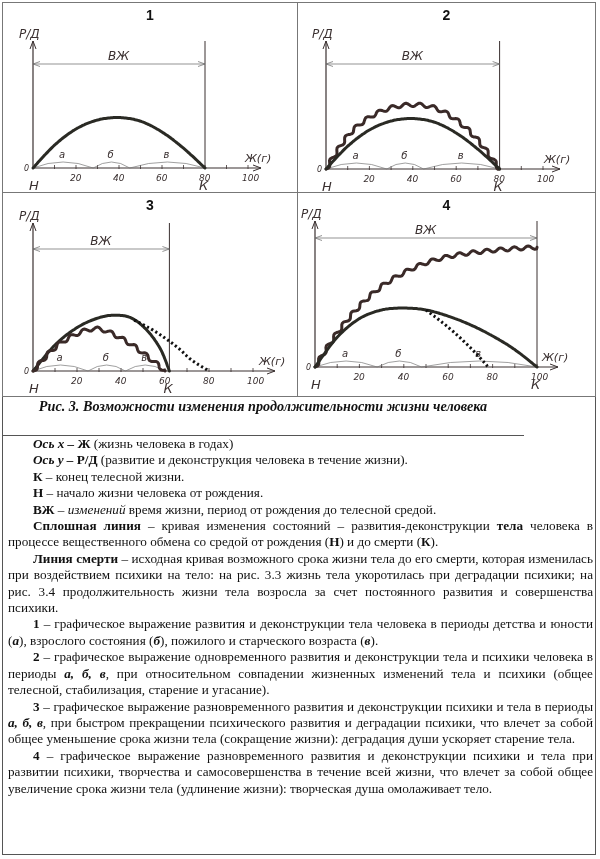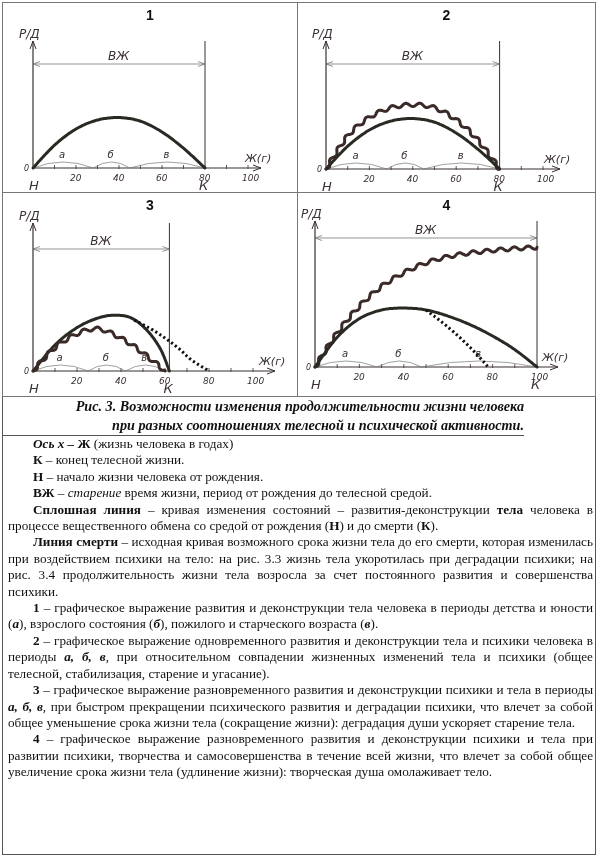--- a/index.html
+++ b/index.html
@@ -2,21 +2,21 @@
 <html><head>
 <meta charset="utf-8">
 <style>
   html, body { margin: 0; padding: 0; background: #ffffff; }
   body { width: 600px; height: 859px; position: relative; overflow: hidden; font-family: "Liberation Serif", serif; color: #111; }
   .frame { position: absolute; left: 2px; top: 2px; width: 594px; height: 853px; border: 1.5px solid #555; box-sizing: border-box; }
   .panel { position: absolute; box-sizing: border-box; border: 1.5px solid #777; background: #fff; }
   .panel-num { position: absolute; top: 4px; left: 0; right: 0; text-align: center; font-family: "Liberation Sans", sans-serif; font-weight: bold; font-size: 14px; }
   svg.plot { position: absolute; left: 0; top: 0; }
   .hand { font-family: "DejaVu Sans", sans-serif; font-style: italic; fill: #3a3030; }
-  .caption { position: absolute; left: 2px; top: 396px; width: 522px; height: 40px; border-bottom: 1.5px solid #555; box-sizing: border-box; text-align: right; font-family: "Liberation Serif", serif; font-weight: bold; font-style: italic; font-size: 14.2px; line-height: 19px; padding-top: 1px; }
+  .caption { position: absolute; left: 2px; top: 396px; width: 522px; height: 40px; border-bottom: 1.5px solid #555; box-sizing: border-box; text-align: center; font-family: "Liberation Serif", serif; font-weight: bold; font-style: italic; font-size: 14.2px; line-height: 19px; padding-top: 1px; }
   .text { position: absolute; left: 8px; top: 436px; width: 585px; font-family: "Liberation Serif", serif; font-size: 13.2px; line-height: 16.4px; }
   .text p { margin: 0; text-align: justify; }
   .text p.ind { text-indent: 25px; }
   .text b { font-weight: bold; }
   .text i { font-style: italic; }
 </style>
 </head>
 <body>
 
 <div class="frame"></div>
@@ -186,27 +186,27 @@
       <path d="M123.56 174 Q181.28000000000003 162 239.00000000000003 174" stroke="#777" fill="none" stroke-width="0.7"></path>
       <text x="177.28000000000003" y="164" font-size="10" class="hand">в</text>
       <path d="M17.0 174.0L18.1 173.6L19.3 173.1L20.2 172.3L20.8 171.1L20.8 169.4L20.6 167.5L20.6 165.5L21.3 163.9L22.9 162.9L25.1 162.1L27.0 161.1L28.1 159.5L28.2 157.2L27.9 154.7L28.4 152.7L30.0 151.3L32.3 150.5L34.4 149.6L35.6 148.0L35.7 145.9L35.6 143.6L35.9 141.6L37.0 140.3L38.7 139.5L40.6 139.0L42.3 138.3L43.4 137.2L43.8 135.6L43.8 133.7L43.8 131.8L44.3 130.3L45.4 129.2L47.0 128.6L48.8 128.2L50.5 127.7L51.7 126.8L52.3 125.5L52.5 123.8L52.6 122.0L52.8 120.3L53.6 119.1L54.8 118.3L56.5 118.0L58.2 117.7L59.8 117.2L60.9 116.4L61.5 115.2L61.8 113.6L61.9 111.9L62.2 110.3L62.9 109.1L64.0 108.4L65.5 108.0L67.1 107.9L68.7 107.6L70.0 107.2L70.9 106.3L71.4 105.0L71.7 103.5L72.0 101.9L72.4 100.5L73.2 99.5L74.3 98.9L75.7 98.7L77.2 98.7L78.7 98.6L80.0 98.3L81.0 97.7L81.7 96.6L82.1 95.3L82.5 93.9L82.9 92.5L83.5 91.3L84.4 90.6L85.6 90.2L86.9 90.2L88.4 90.3L89.8 90.4L91.0 90.2L92.0 89.8L92.7 88.9L93.3 87.8L93.8 86.5L94.3 85.2L94.9 84.1L95.6 83.3L96.6 82.9L97.8 82.8L99.1 82.9L100.5 83.2L101.8 83.3L102.9 83.2L103.9 82.8L104.6 82.0L105.3 81.0L105.8 79.8L106.3 78.6L107.0 77.5L107.8 76.7L108.7 76.3L109.9 76.2L111.1 76.4L112.4 76.7L113.6 77.0L114.8 77.0L115.8 76.8L116.6 76.2L117.4 75.4L118.0 74.3L118.6 73.1L119.2 72.1L120.0 71.2L120.8 70.7L121.9 70.5L123.0 70.6L124.2 71.0L125.4 71.3L126.6 71.7L127.7 71.7L128.6 71.5L129.5 71.0L130.2 70.2L130.9 69.2L131.6 68.1L132.3 67.1L133.1 66.4L133.9 66.0L134.9 65.9L136.0 66.1L137.1 66.5L138.3 67.0L139.4 67.4L140.4 67.6L141.4 67.6L142.3 67.2L143.1 66.6L143.9 65.7L144.6 64.8L145.4 63.8L146.2 63.0L147.0 62.5L148.0 62.4L149.0 62.5L150.0 62.9L151.1 63.4L152.2 63.9L153.2 64.4L154.2 64.5L155.2 64.4L156.0 64.0L156.9 63.3L157.7 62.5L158.4 61.5L159.3 60.7L160.1 60.1L161.0 59.8L162.0 59.8L163.0 60.0L164.0 60.6L165.0 61.2L166.1 61.7L167.1 62.2L168.0 62.3L168.9 62.2L169.8 61.7L170.7 61.0L171.5 60.2L172.3 59.3L173.2 58.5L174.0 58.0L174.9 57.8L175.9 57.8L176.9 58.2L177.9 58.8L178.9 59.4L179.9 60.0L180.9 60.4L181.8 60.5L182.8 60.4L183.6 59.9L184.5 59.2L185.3 58.4L186.2 57.5L187.1 56.8L188.0 56.4L188.9 56.2L189.8 56.4L190.8 56.8L191.8 57.4L192.8 58.1L193.8 58.6L194.8 59.0L195.7 59.1L196.6 58.9L197.5 58.4L198.4 57.7L199.2 56.9L200.1 56.1L200.9 55.4L201.8 55.0L202.8 54.9L203.7 55.1L204.7 55.6L205.7 56.2L206.7 56.9L207.6 57.5L208.6 57.8L209.5 57.9L210.5 57.7L211.3 57.2L212.2 56.5L213.1 55.7L214.0 54.9L214.8 54.3L215.8 53.9L216.7 53.8L217.6 54.1L218.7 54.6L219.7 55.4L220.8 56.1L221.9 56.7L223.0 57.0L224.0 56.8L225.1 56.3L226.1 55.5L227.2 54.5L228.2 53.7L229.2 53.2L230.2 53.0L231.2 53.2L232.3 53.7L233.2 54.4L234.2 55.1L235.1 55.6L235.9 56.0L236.7 56.2L237.4 56.2L238.0 56.0L238.6 55.8L239.0 54.3" stroke="#3a2a28" fill="none" stroke-width="3" stroke-linecap="round" stroke-linejoin="round"></path>
       <path d="M17.0 174.0L17.8 172.9L18.7 171.6L19.8 170.1L21.0 168.4L22.3 166.5L23.7 164.5L25.2 162.4L26.7 160.3L28.3 158.1L29.9 155.9L31.5 153.7L33.1 151.6L34.7 149.6L36.3 147.6L37.8 145.8L39.2 144.2L40.6 142.8L42.0 141.3L43.4 139.9L44.8 138.6L46.1 137.3L47.5 136.0L48.9 134.8L50.3 133.6L51.7 132.5L53.1 131.4L54.5 130.3L55.9 129.3L57.2 128.4L58.6 127.4L60.0 126.5L61.4 125.6L62.8 124.8L64.2 124.0L65.6 123.3L67.0 122.6L68.3 122.0L69.7 121.4L71.1 120.8L72.5 120.3L73.9 119.8L75.3 119.3L76.7 118.8L78.1 118.4L79.4 118.0L80.8 117.7L82.2 117.3L83.6 117.0L85.0 116.6L86.4 116.4L87.8 116.1L89.2 115.9L90.5 115.8L91.9 115.6L93.3 115.5L94.7 115.4L96.1 115.3L97.5 115.2L98.9 115.2L100.3 115.1L101.6 115.1L103.0 115.1L104.4 115.1L105.8 115.1L107.2 115.1L108.6 115.1L110.0 115.2L111.4 115.2L112.7 115.3L114.1 115.3L115.5 115.4L116.9 115.5L118.3 115.6L119.7 115.8L121.1 115.9L122.5 116.1L123.8 116.3L125.2 116.5L126.6 116.7L128.0 117.0L129.4 117.2L130.8 117.5L132.2 117.8L133.6 118.1L134.9 118.5L136.3 118.9L137.7 119.2L139.1 119.6L140.5 120.0L141.9 120.5L143.3 120.9L144.7 121.3L146.0 121.8L147.4 122.2L148.8 122.7L150.2 123.2L151.6 123.6L153.0 124.1L154.4 124.6L155.8 125.1L157.1 125.6L158.5 126.1L159.9 126.7L161.3 127.2L162.7 127.7L164.1 128.3L165.5 128.9L166.8 129.4L168.2 130.0L169.6 130.6L171.0 131.2L172.4 131.8L173.8 132.5L175.2 133.1L176.6 133.7L178.0 134.4L179.3 135.1L180.7 135.7L182.1 136.4L183.5 137.1L184.9 137.8L186.3 138.5L187.7 139.2L189.1 140.0L190.4 140.7L191.8 141.5L193.2 142.2L194.6 143.0L196.0 143.8L197.4 144.6L198.8 145.4L200.2 146.1L201.5 147.0L202.9 147.8L204.3 148.6L205.7 149.4L207.1 150.3L208.5 151.1L209.9 152.0L211.3 152.9L212.6 153.8L214.0 154.7L215.4 155.7L216.8 156.6L218.2 157.7L219.7 158.8L221.3 159.9L222.9 161.1L224.5 162.4L226.1 163.6L227.7 164.9L229.3 166.2L230.8 167.4L232.3 168.6L233.7 169.7L235.0 170.8L236.2 171.8L237.3 172.6L238.2 173.4L239.0 174.0" stroke="#2a2a24" fill="none" stroke-width="3" stroke-linecap="round" stroke-linejoin="round"></path>
       <path d="M128.0 117.0L128.6 117.4L129.4 118.0L130.2 118.6L131.2 119.4L132.2 120.2L133.4 121.0L134.5 121.9L135.8 122.8L137.0 123.8L138.3 124.7L139.6 125.7L140.9 126.7L142.2 127.7L143.4 128.7L144.6 129.7L145.8 130.6L146.9 131.5L148.0 132.4L149.1 133.4L150.3 134.3L151.4 135.3L152.5 136.3L153.6 137.3L154.8 138.2L155.9 139.2L157.0 140.2L158.1 141.2L159.2 142.2L160.3 143.2L161.4 144.1L162.5 145.1L163.5 146.1L164.6 147.1L165.6 148.1L166.6 149.1L167.7 150.0L168.7 151.0L169.7 152.0L170.7 153.0L171.7 154.0L172.7 155.0L173.7 156.0L174.6 157.0L175.5 157.9L176.5 158.9L177.3 159.8L178.2 160.7L179.1 161.6L179.9 162.5L180.7 163.4L181.6 164.3L182.4 165.2L183.2 166.1L184.0 167.0L184.8 167.9L185.6 168.8L186.3 169.6L187.0 170.4L187.7 171.1L188.3 171.8L188.8 172.5L189.3 173.1L189.8 173.6L190.2 174.0" stroke="#111" fill="none" stroke-width="3" stroke-dasharray="2.2 2.6"></path>
     </svg>
 </div>
 
 <div class="caption">
   <div>Рис. 3. Возможности изменения продолжительности жизни человека</div>
-  <div>при разных соотношениях телесной и психической активности.</div>
 </div>
 
 <div class="text">
   <p class="ind"><b><i>Ось x –</i></b> <b>Ж</b><span> (жизнь человека в годах)</span></p>
+  <p class="ind"><b><i>Ось y –</i></b> <b>Р/Д</b><span> (развитие и деконструкция человека в течение жизни).</span></p>
   <p class="ind"><b>К</b><span> – конец телесной жизни.</span></p>
   <p class="ind"><b>Н</b><span> – начало жизни человека от рождения.</span></p>
-  <p class="ind"><b>ВЖ</b><span> – </span><i>старение</i><span>  время жизни, период от рождения до телесной средой.</span></p>
+  <p class="ind"><b>ВЖ</b><span> – </span><i>изменений</i><span>  время жизни, период от рождения до телесной средой.</span></p>
   <p class="ind"><b>Сплошная линия</b><span> – кривая изменения состояний – развития-деконструкции </span><b>тела</b><span> человека в процессе вещественного обмена со средой от рождения (</span><b>Н</b><span>) и до смерти (</span><b>К</b><span>).</span></p>
   <p class="ind"><b>Линия смерти</b><span> – исходная кривая возможного срока жизни тела до его смерти, которая изменилась при воздействием психики на тело: на рис. 3.3 жизнь тела укоротилась при деградации психики; на рис. 3.4 продолжительность жизни тела возросла за счет постоянного развития и совершенства психики.</span></p>
   <p class="ind"><b>1</b><span> – графическое выражение развития и деконструкции тела человека в периоды детства и юности (</span><b><i>а</i></b><span>), взрослого состояния (</span><b><i>б</i></b><span>), пожилого и старческого возраста (</span><b><i>в</i></b><span>).</span></p>
   <p class="ind"><b>2</b><span> – графическое выражение одновременного развития и деконструкции тела и психики человека в периоды </span><b><i>а, б, в</i></b><span>, при относительном совпадении жизненных изменений тела и психики (общее телесной, стабилизация, старение и угасание).</span></p>
   <p class="ind"><b>3</b><span> – графическое выражение разновременного развития и деконструкции психики и тела  в периоды </span><b><i>а, б, в</i></b><span>, при быстром прекращении психического развития и деградации психики, что влечет за собой общее уменьшение срока жизни тела (сокращение жизни): деградация души ускоряет старение тела.</span></p>
   <p class="ind"><b>4</b><span> – графическое выражение разновременного развития и деконструкции психики и тела при развитии психики, творчества и самосовершенства в течение всей жизни, что влечет за собой общее увеличение срока жизни тела (удлинение жизни): творческая душа омолаживает тело.</span></p>
 </div>
 
 </body></html>

